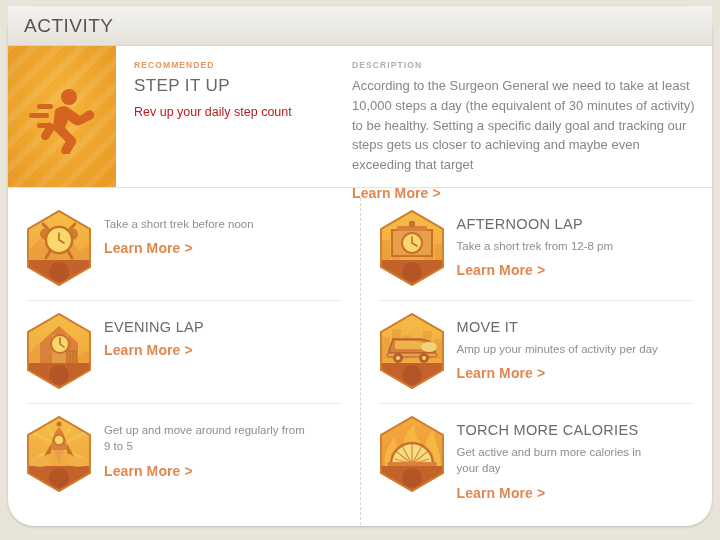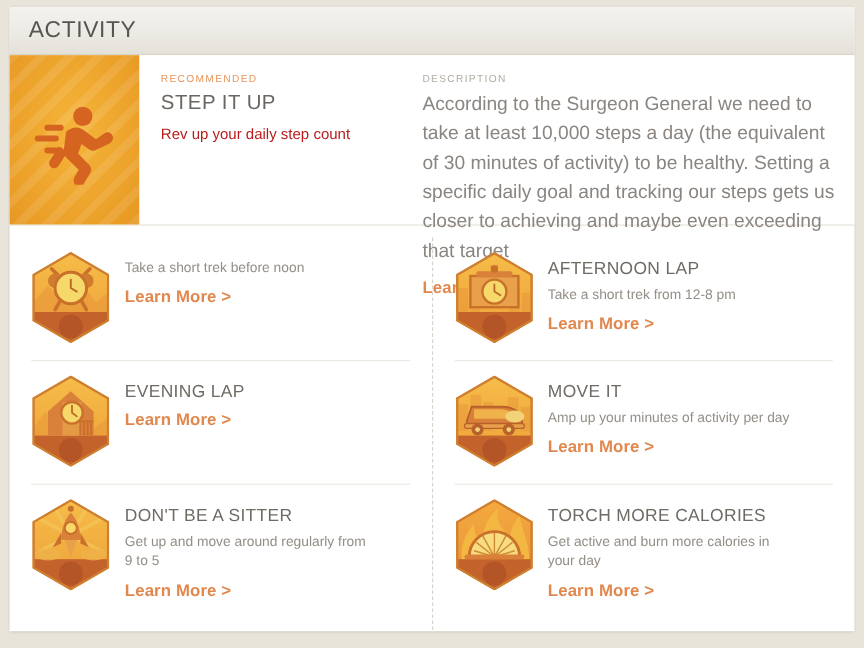--- a/index.html
+++ b/index.html
@@ -13,20 +13,21 @@
   }
 
   .app-frame {
     position: absolute;
     left: 8px;
     top: 6px;
     width: 704px;
     height: 520px;
     background: #ffffff;
     box-shadow: 0 1px 3px rgba(0,0,0,0.18);
+    border-radius: 26px;
   }
 
   
   .header-bar {
     height: 40px;
     background: linear-gradient(to bottom, #f3f2ef 0%, #eceae4 55%, #e4e1d9 100%);
     border-bottom: 1px solid #d7d3c8;
     display: flex;
     align-items: center;
     padding-left: 16px;
@@ -73,41 +74,41 @@
   .hero-body {
     flex: 1;
     display: flex;
     padding: 14px 16px 10px 18px;
   }
   .hero-col-left  { width: 218px; flex: 0 0 218px; padding-right: 10px; }
   .hero-col-right { flex: 1; }
 
   .eyebrow {
     font-size: 8.5px;
-    font-weight: normal;
+    font-weight: bold;
     letter-spacing: 1.1px;
     color: #e9965c;
     margin-bottom: 6px;
   }
   .eyebrow.grey { color: #b3aea4; }
 
   .hero-name {
     font-size: 17px;
     color: #6b6661;
     letter-spacing: 0.4px;
     font-weight: 400;
     margin-bottom: 8px;
   }
   .hero-sub {
     font-size: 12.5px;
     color: #b91c1c;
     line-height: 1.35;
   }
   .hero-desc {
-    font-size: 16px;
+    font-size: 13px;
     color: #8a8580;
     line-height: 1.52;
     margin-bottom: 9px;
   }
 
   .learn-more {
     font-size: 14px;
     color: #e1884f;
     letter-spacing: 0.1px;
     cursor: pointer;
@@ -301,21 +302,20 @@
               <circle cx="33" cy="8" r="2.5" fill="#c9702b"></circle>
               <g fill="#f0b24b" opacity="0.8">
                 <ellipse cx="14" cy="46" rx="11" ry="5"></ellipse>
                 <ellipse cx="52" cy="46" rx="11" ry="5"></ellipse>
               </g>
             </g>
             <path d="M33 1 L64 19 L64 57 L33 75 L2 57 L2 19 Z" fill="none" stroke="#cf7f30" stroke-width="1.8"></path>
           </svg>
         </div>
         <div class="card-text">
-          <div class="card-title">DON'T BE A SITTER</div>
           <div class="card-sub">Get up and move around regularly from 9 to 5</div>
           <span class="learn-more">Learn More &gt;</span>
         </div>
       </div>
 
     </div>
 
     <div class="col right">
 
       <div class="card">

